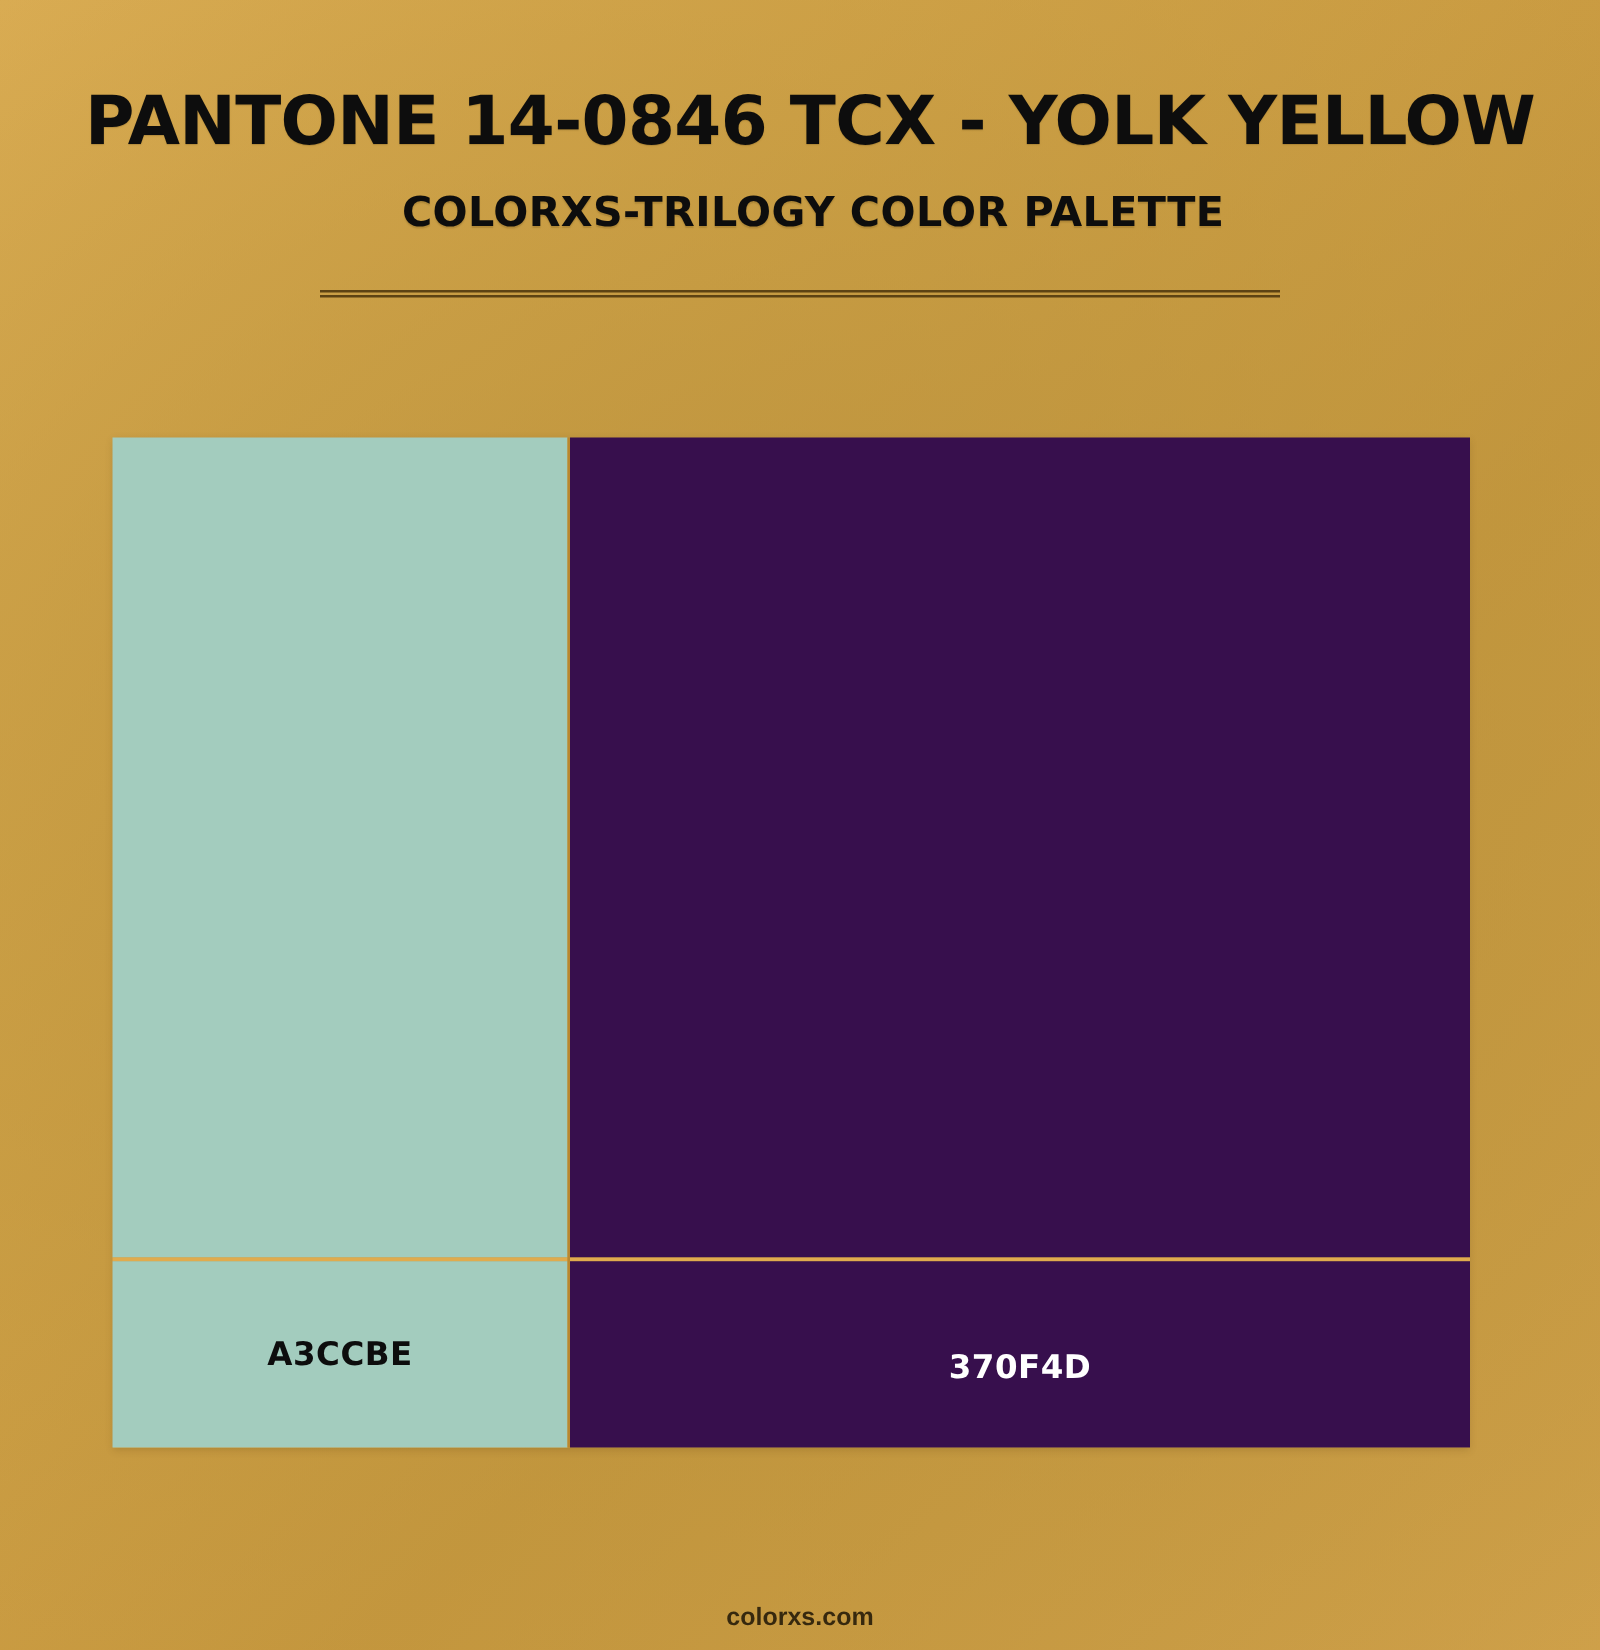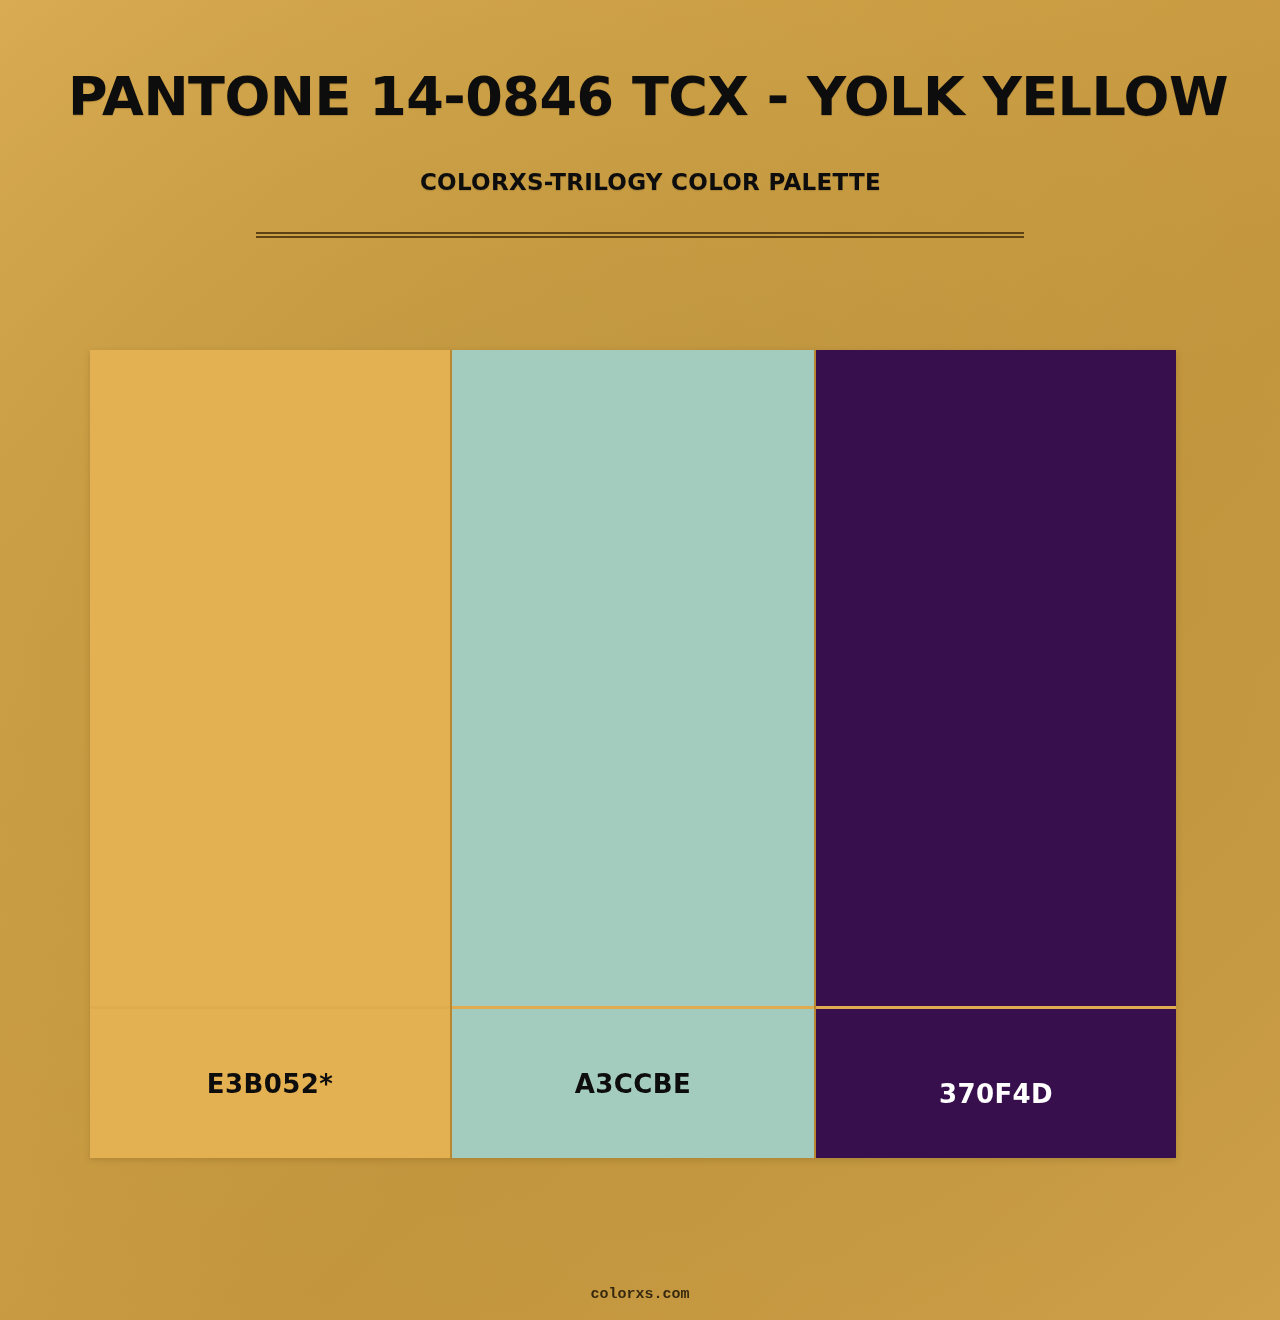--- a/index.html
+++ b/index.html
@@ -41,23 +41,23 @@
     font-weight: 700;
     letter-spacing: -0.5px;
     color: #0d0d0d;
     font-family: "DejaVu Sans", sans-serif;
     text-shadow: 0 1px 1px rgba(120,88,30,0.35);
     white-space: nowrap;
     padding-left: 16px;
   }
 
   #subtitle {
-    margin: 16px;
+    margin: 4px;
     padding-top: 18px;
-    font-size: 23px;
+    font-size: 33px;
     line-height: 40px;
     font-weight: 700;
     letter-spacing: 0.3px;
     color: #0d0d0d;
     font-family: "DejaVu Sans", sans-serif;
     text-shadow: 0 1px 1px rgba(120,88,30,0.30);
     white-space: nowrap;
     padding-left: 21px;
   }
 
@@ -137,51 +137,44 @@
 
   
   #footer {
     position: absolute;
     left: 0;
     top: 1283px;
     width: 1280px;
     text-align: center;
   }
   #footer-text {
-    font-size: 15px;
+    font-size: 20px;
     font-weight: 700;
     color: #2a1f0a;
-    font-family: Liberation Mono, monospace;
+    font-family: Liberation Sans, sans-serif;
     opacity: 0.92;
   }
 </style>
 </head>
 <body>
 
 <div id="page">
 
   <div id="header">
     <h1 id="title">PANTONE 14-0846 TCX - YOLK YELLOW</h1>
     <h2 id="subtitle">COLORXS-TRILOGY COLOR PALETTE</h2>
   </div>
 
   <div id="divider">
     <div class="rule-a" style="background-color: rgb(93, 67, 19);"></div>
     <div class="rule-b" style="background-color: rgb(93, 67, 19);"></div>
   </div>
 
   <div id="palette">
 
-    <div class="swatch-col" id="col-0">
-      <div class="swatch-body" style="background-color: rgb(227, 176, 82);"></div>
-      <div class="swatch-rule" style="background-color: rgb(224, 171, 78);"></div>
-      <div class="swatch-label-band" style="background-color: rgb(227, 176, 82);">
-        <span class="swatch-label" style="color: rgb(13, 13, 13);">E3B052*</span>
-      </div>
-    </div>
 
     <div class="swatch-col" id="col-1" style="border-left-color: rgb(185, 135, 47);">
       <div class="swatch-body" style="background-color: rgb(163, 204, 190);"></div>
       <div class="swatch-rule" style="background-color: rgb(224, 171, 78);"></div>
       <div class="swatch-label-band" style="background-color: rgb(163, 204, 190);">
         <span class="swatch-label" style="color: rgb(13, 13, 13);">A3CCBE</span>
       </div>
     </div>
 
     <div class="swatch-col" id="col-2" style="border-left-color: rgb(185, 135, 47);">

